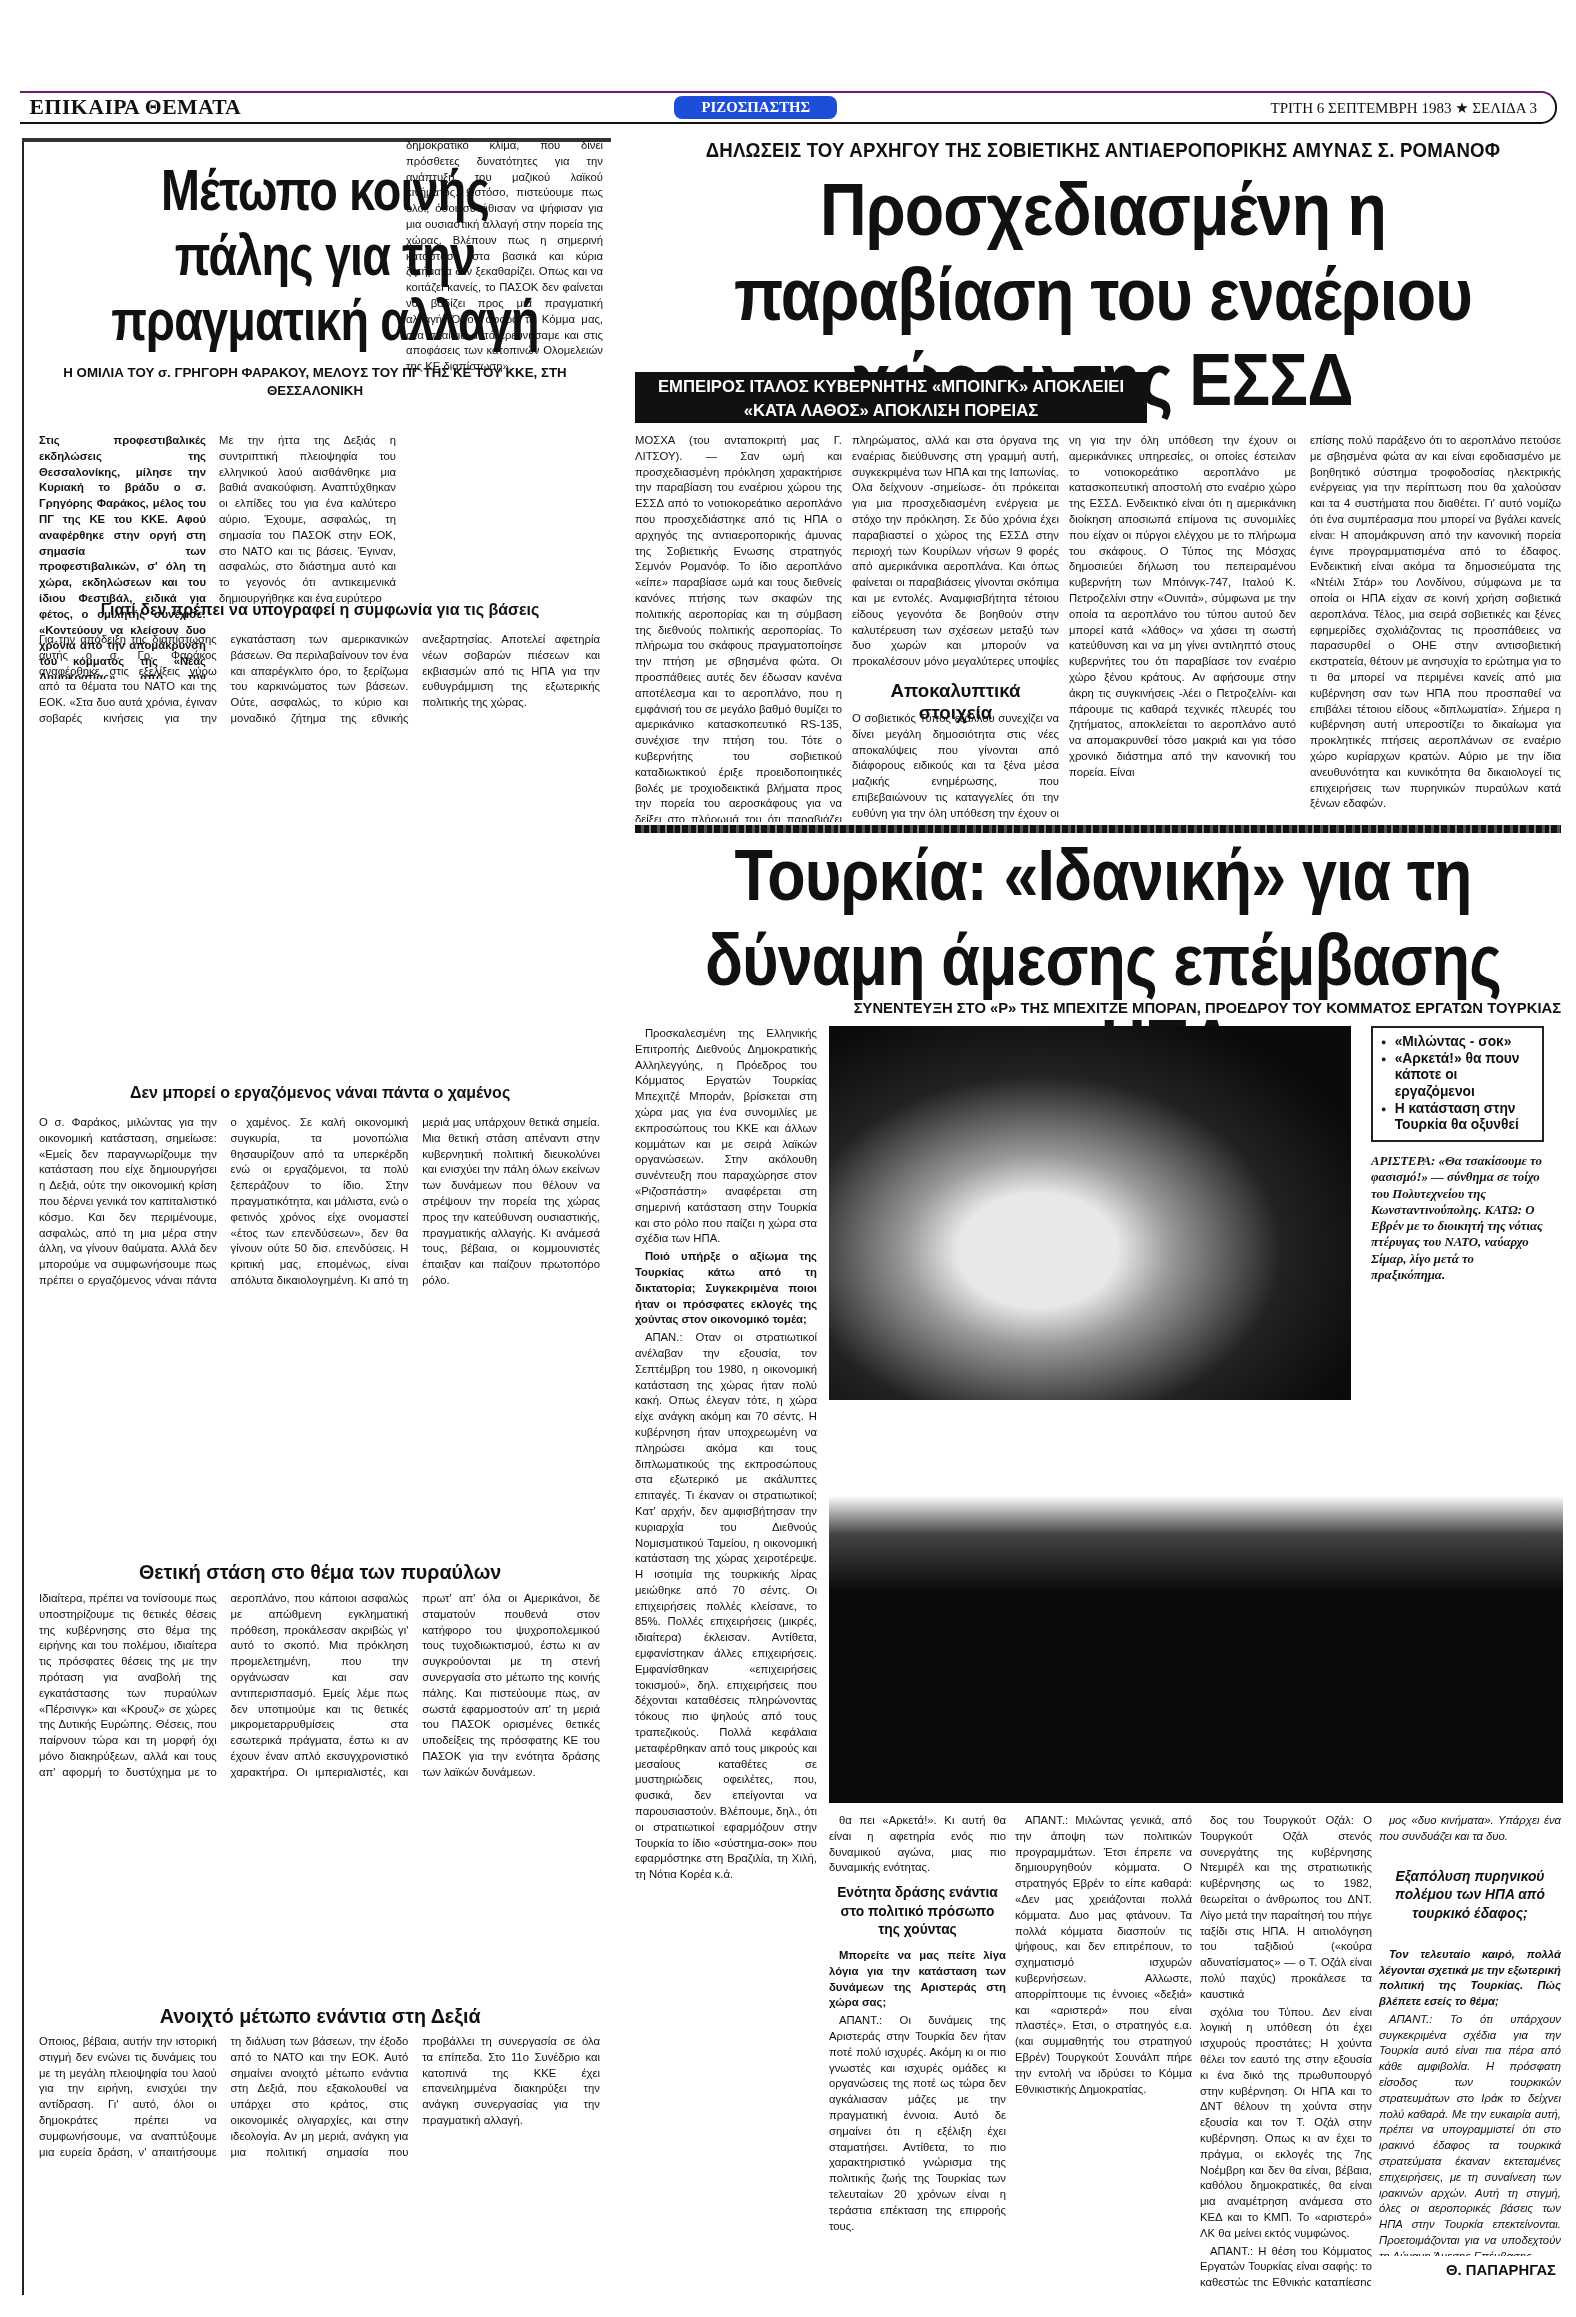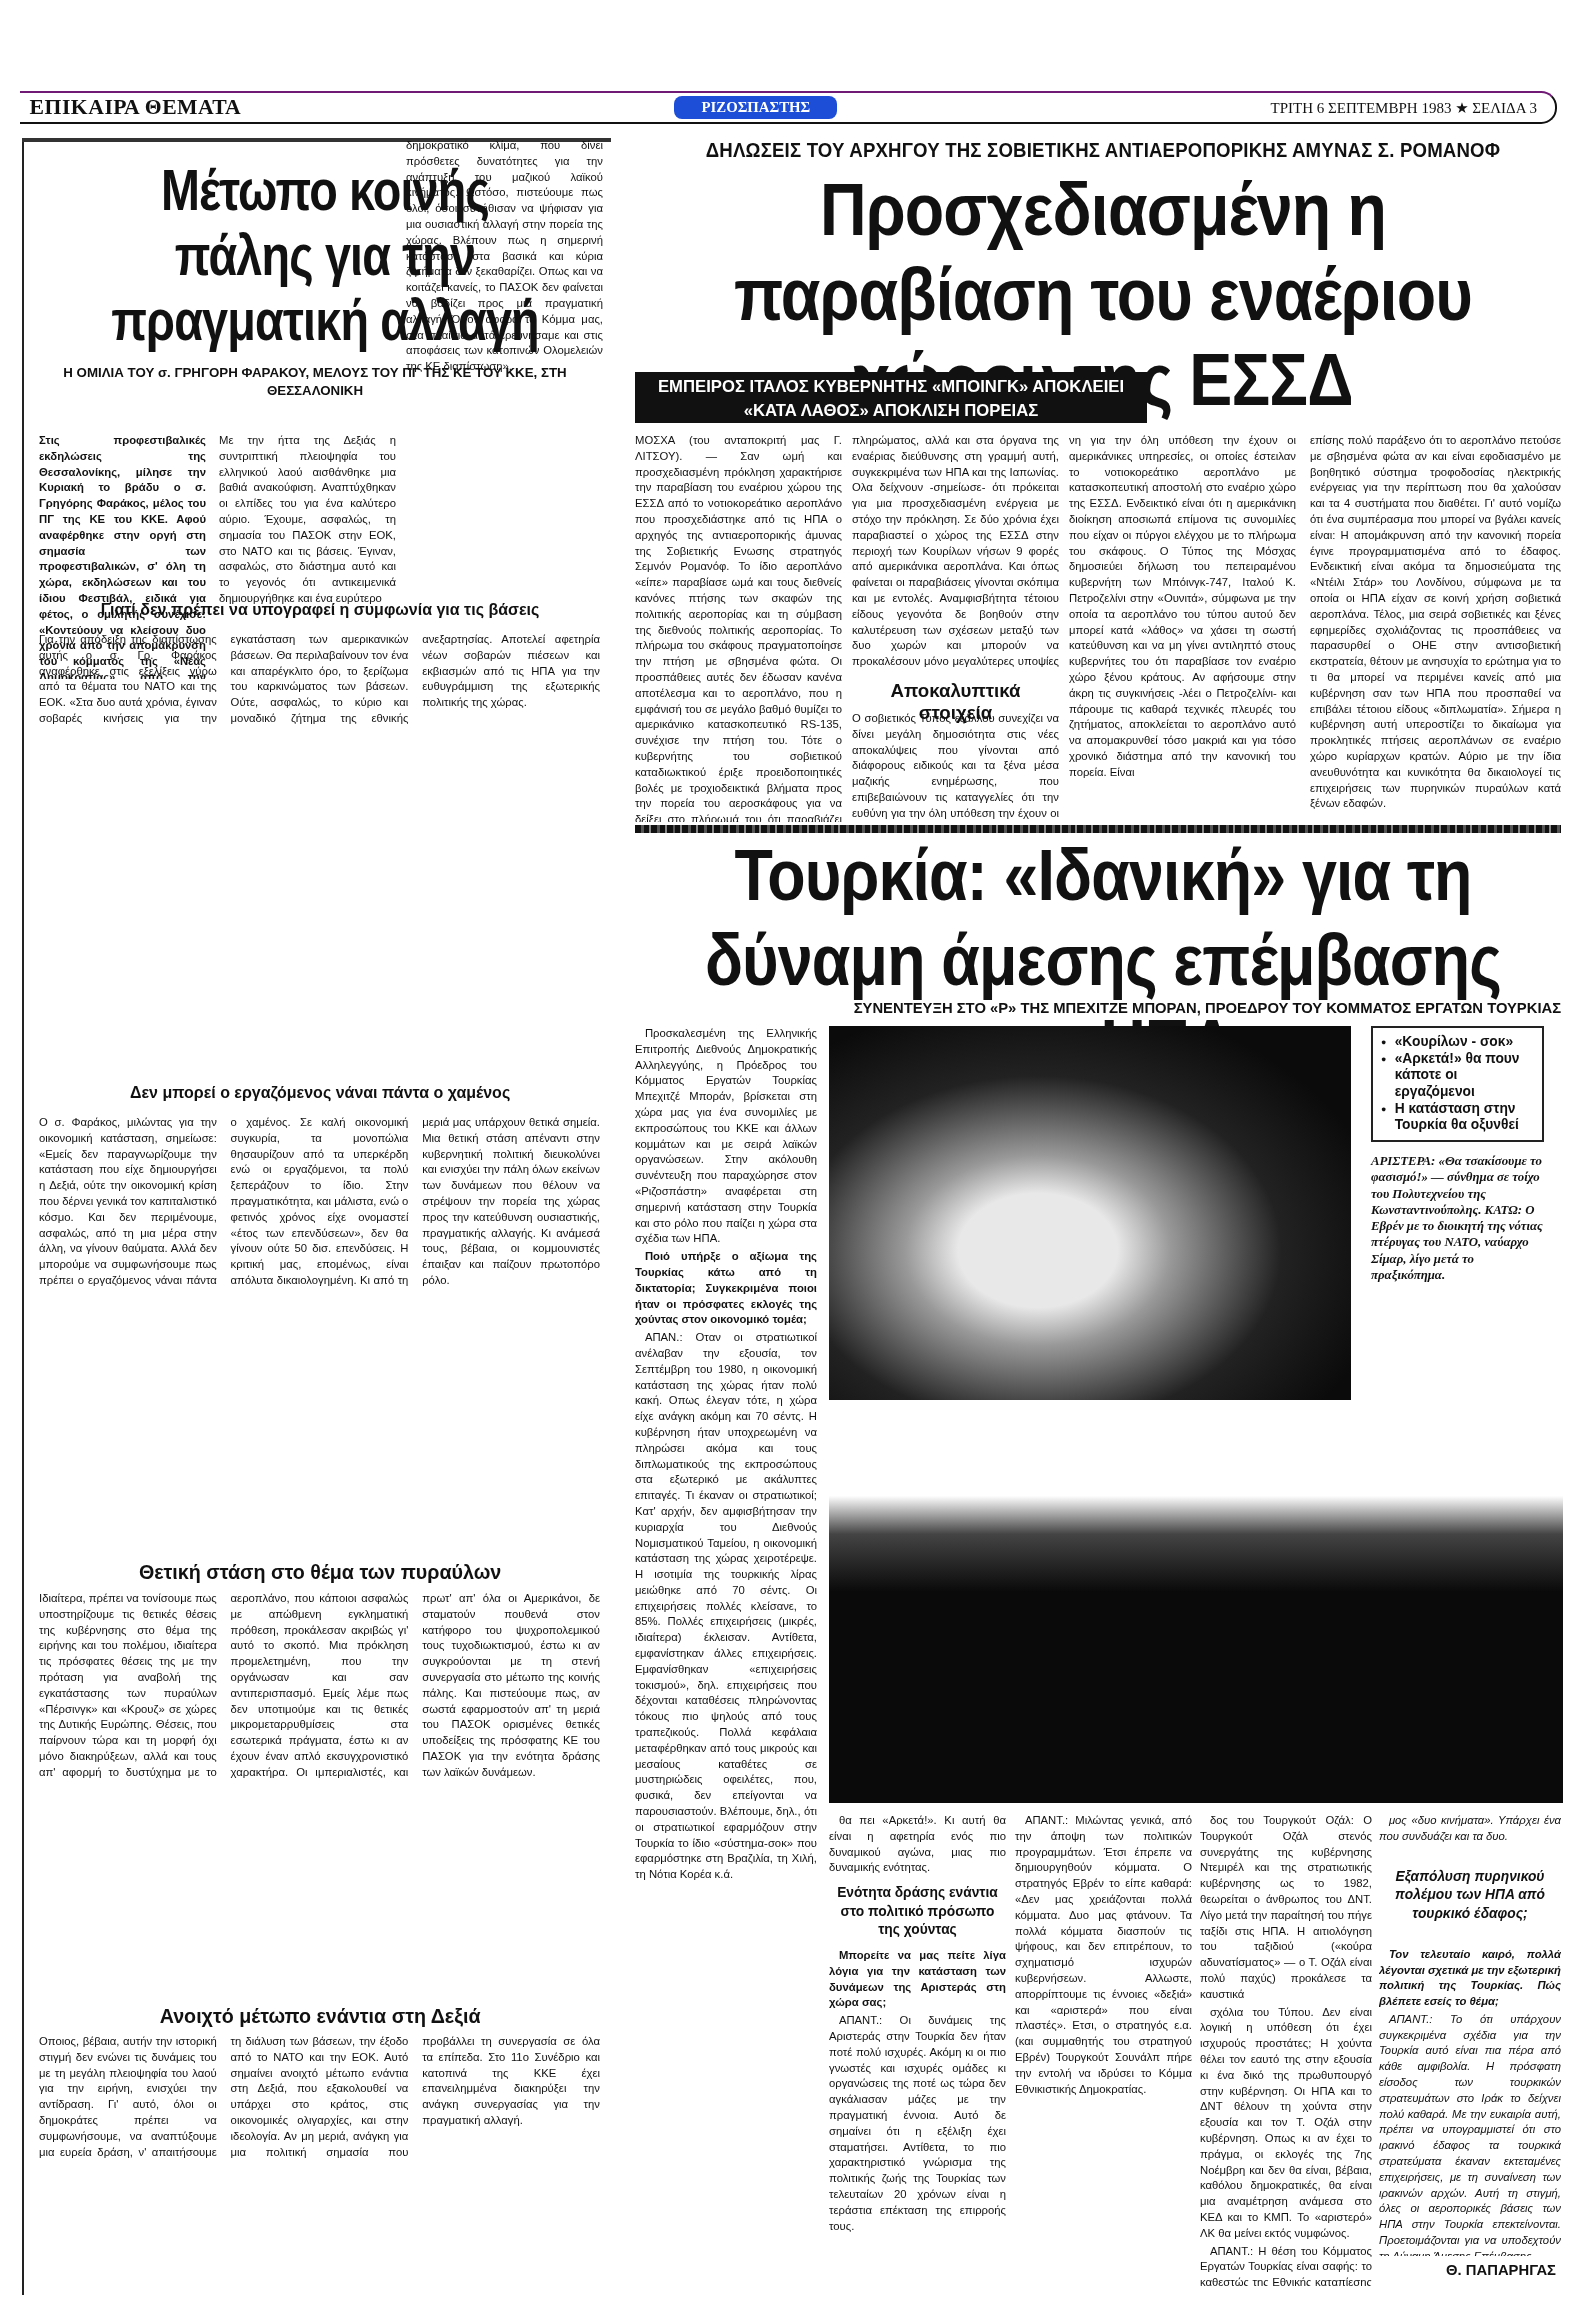--- a/index.html
+++ b/index.html
@@ -80,21 +80,21 @@
 <div class="abs col-text" style="left:635px; top:1026px; width:182px; height:1251px; overflow:hidden;">
   <p>Προσκαλεσμένη της Ελληνικής Επιτροπής Διεθνούς Δημοκρατικής Αλληλεγγύης, η Πρόεδρος του Κόμματος Εργατών Τουρκίας Μπεχιτζέ Μποράν, βρίσκεται στη χώρα μας για ένα συνομιλίες με εκπροσώπους του ΚΚΕ και άλλων κομμάτων και με σειρά λαϊκών οργανώσεων. Στην ακόλουθη συνέντευξη που παραχώρησε στον «Ριζοσπάστη» αναφέρεται στη σημερινή κατάσταση στην Τουρκία και στο ρόλο που παίζει η χώρα στα σχέδια των ΗΠΑ.</p>
   <p class="q">Ποιό υπήρξε ο αξίωμα της Τουρκίας κάτω από τη δικτατορία; Συγκεκριμένα ποιοι ήταν οι πρόσφατες εκλογές της χούντας στον οικονομικό τομέα;</p>
   <p>ΑΠΑΝ.: Οταν οι στρατιωτικοί ανέλαβαν την εξουσία, τον Σεπτέμβρη του 1980, η οικονομική κατάσταση της χώρας ήταν πολύ κακή. Οπως έλεγαν τότε, η χώρα είχε ανάγκη ακόμη και 70 σέντς. Η κυβέρνηση ήταν υποχρεωμένη να πληρώσει ακόμα και τους διπλωματικούς της εκπροσώπους στα εξωτερικό με ακάλυπτες επιταγές. Τι έκαναν οι στρατιωτικοί; Κατ' αρχήν, δεν αμφισβήτησαν την κυριαρχία του Διεθνούς Νομισματικού Ταμείου, η οικονομική κατάσταση της χώρας χειροτέρεψε. Η ισοτιμία της τουρκικής λίρας μειώθηκε από 70 σέντς. Οι επιχειρήσεις πολλές κλείσανε, το 85%. Πολλές επιχειρήσεις (μικρές, ιδιαίτερα) έκλεισαν. Αντίθετα, εμφανίστηκαν άλλες επιχειρήσεις. Εμφανίσθηκαν «επιχειρήσεις τοκισμού», δηλ. επιχειρήσεις που δέχονται καταθέσεις πληρώνοντας τόκους πιο ψηλούς από τους τραπεζικούς. Πολλά κεφάλαια μεταφέρθηκαν από τους μικρούς και μεσαίους καταθέτες σε μυστηριώδεις οφειλέτες, που, φυσικά, δεν επείγονται να παρουσιαστούν. Βλέπουμε, δηλ., ότι οι στρατιωτικοί εφαρμόζουν στην Τουρκία το ίδιο «σύστημα-σοκ» που εφαρμόστηκε στη Βραζιλία, τη Χιλή, τη Νότια Κορέα κ.ά.</p>
 </div>
 
 <div class="abs photo" style="left:829px; top:1026px; width:522px; height:374px; background: radial-gradient(ellipse at 40% 60%, #e8e8e8 0 18%, #999 30%, #222 55%, #0b0b0b 80%);"></div>
 <div class="abs photo" style="left:829px; top:1419px; width:734px; height:384px; background: linear-gradient(180deg,#fff 0 20%, #444 30%, #0a0a0a 45%, #0a0a0a 100%);"></div>
 
 <ul class="abs boxlist">
-  <li>«Κουρίλων - σοκ»</li>
+  <li>«Μιλώντας - σοκ»</li>
   <li>«Αρκετά!» θα πουν κάποτε οι εργαζόμενοι</li>
   <li>Η κατάσταση στην Τουρκία θα οξυνθεί</li>
 </ul>
 <div class="abs caption">ΑΡΙΣΤΕΡΑ: «Θα τσακίσουμε το φασισμό!» — σύνθημα σε τοίχο του Πολυτεχνείου της Κωνσταντινούπολης. ΚΑΤΩ: Ο Εβρέν με το διοικητή της νότιας πτέρυγας του ΝΑΤΟ, ναύαρχο Σίμαρ, λίγο μετά το πραξικόπημα.</div>
 
 <div class="abs col-text" style="left:829px; top:1813px; width:177px; height:473px; overflow:hidden;">
   <p>θα πει «Αρκετά!». Κι αυτή θα είναι η αφετηρία ενός πιο δυναμικού αγώνα, μιας πιο δυναμικής ενότητας.</p>
   <div class="inthead" style="margin:7.9px 0;">Ενότητα δράσης ενάντια στο πολιτικό πρόσωπο της χούντας</div>
   <p class="q">Μπορείτε να μας πείτε λίγα λόγια για την κατάσταση των δυνάμεων της Αριστεράς στη χώρα σας;</p>
   <p>ΑΠΑΝΤ.: Οι δυνάμεις της Αριστεράς στην Τουρκία δεν ήταν ποτέ πολύ ισχυρές. Ακόμη κι οι πιο γνωστές και ισχυρές ομάδες κι οργανώσεις της ποτέ ως τώρα δεν αγκάλιασαν μάζες με την πραγματική έννοια. Αυτό δε σημαίνει ότι η εξέλιξη έχει σταματήσει. Αντίθετα, το πιο χαρακτηριστικό γνώρισμα της πολιτικής ζωής της Τουρκίας των τελευταίων 20 χρόνων είναι η τεράστια επέκταση της επιρροής τους.</p>

